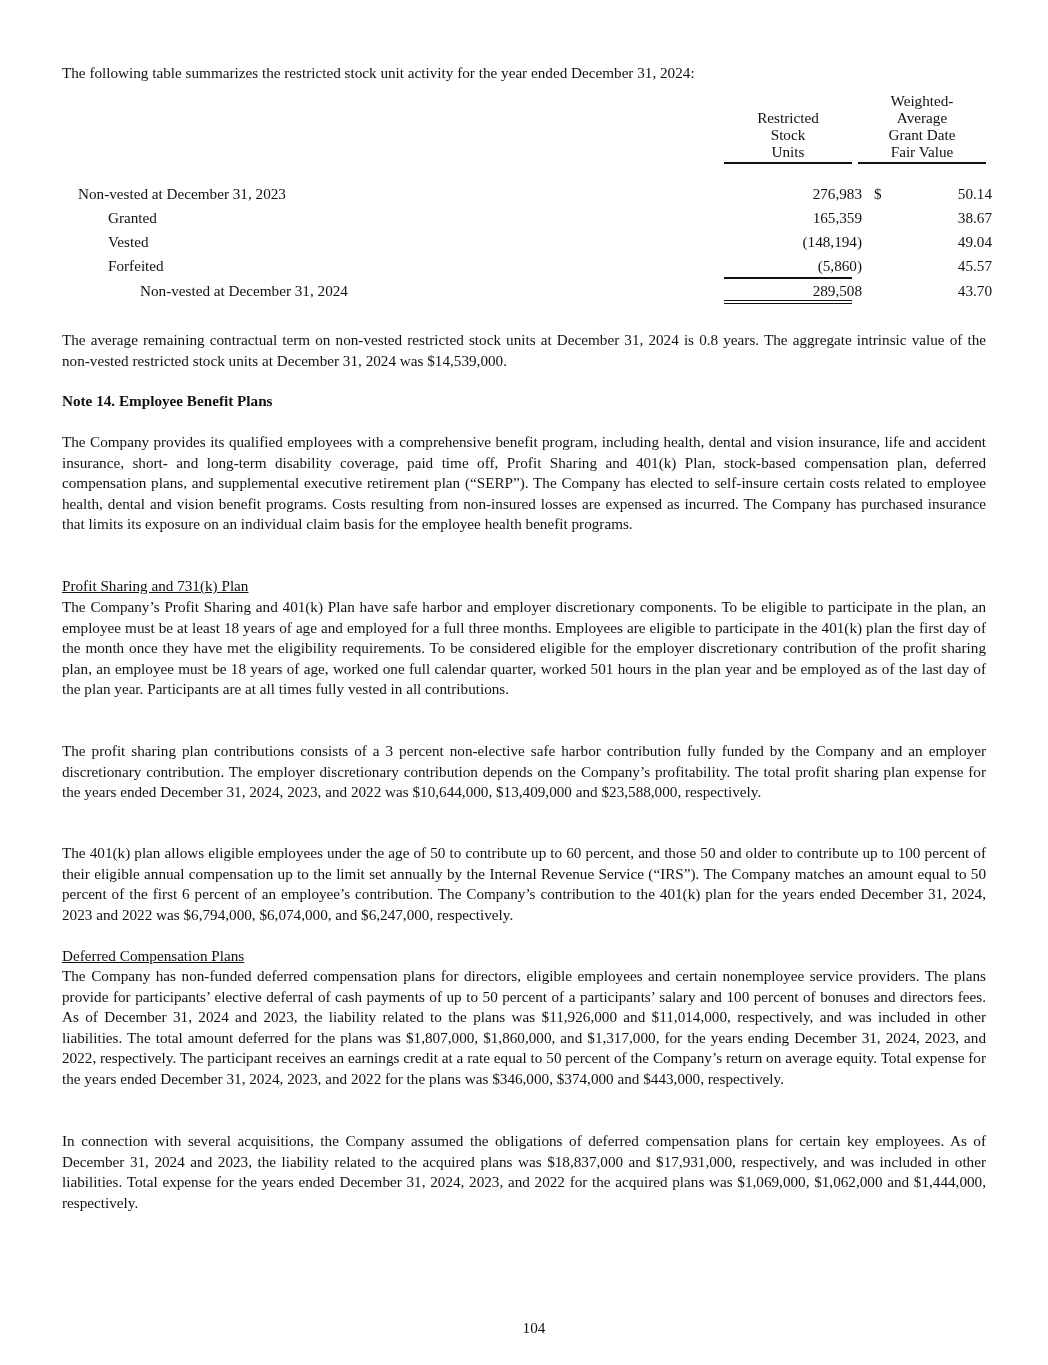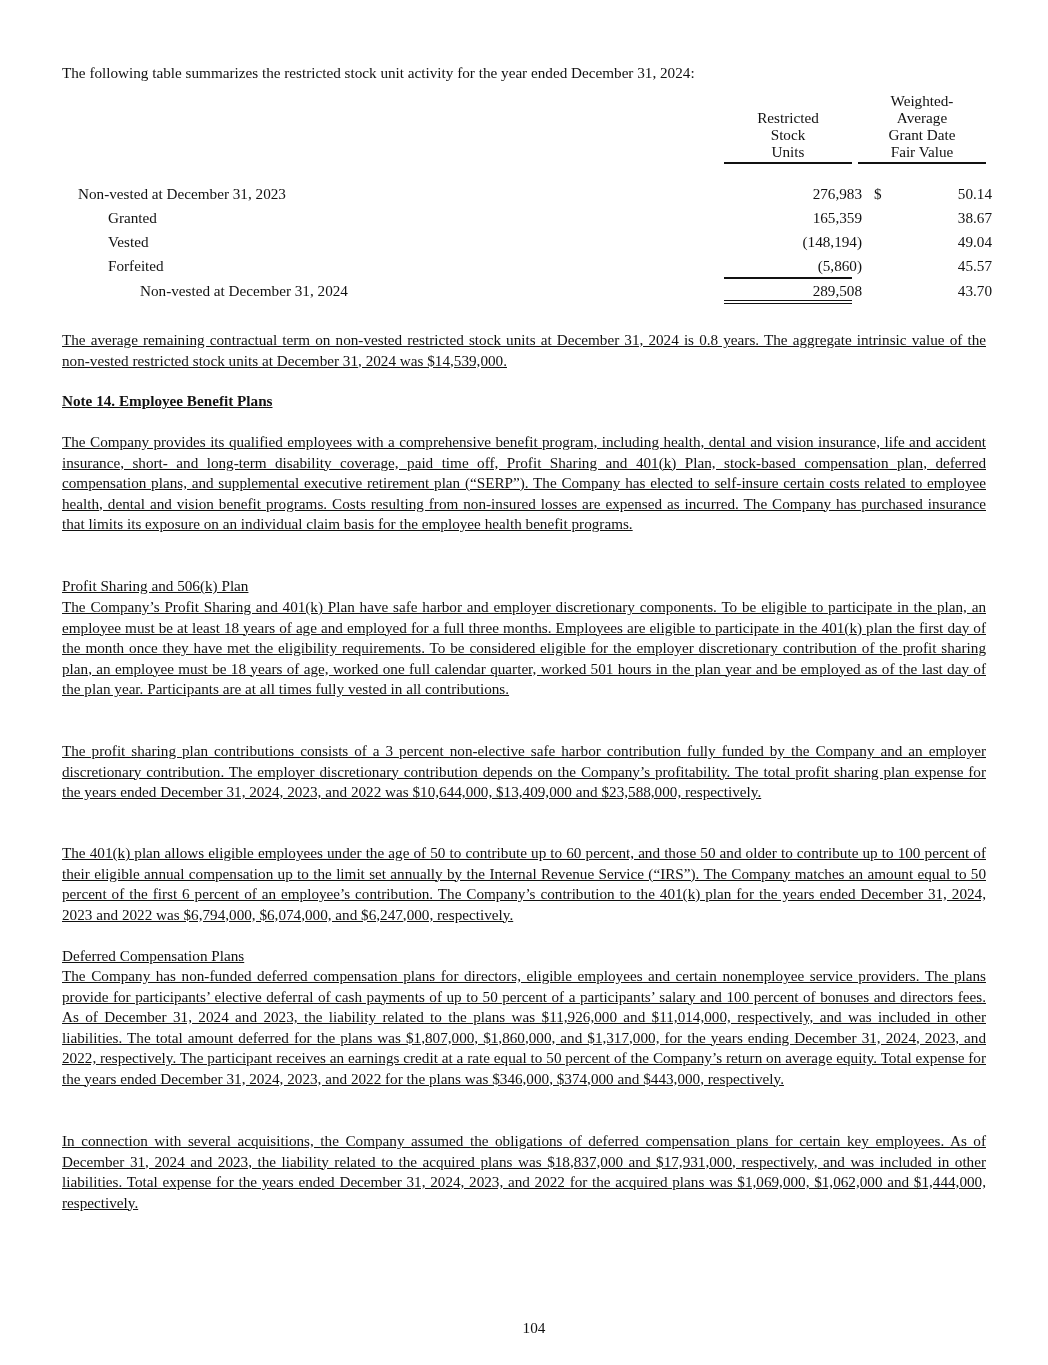--- a/index.html
+++ b/index.html
@@ -21,21 +21,21 @@
   .row { position: absolute; left: 12px; width: 924px; height: 22px; }
   .row .label { position: absolute; left: 4px; white-space: nowrap; }
   .row .label.ind1 { left: 34px; }
   .row .label.ind2 { left: 66px; }
   .row .units { position: absolute; right: 136px; white-space: nowrap; }
   .row .dollar { position: absolute; left: 800px; }
   .row .fv { position: absolute; right: 6px; text-align: right; }
   .single-line { position: absolute; left: 662px; width: 128px; height: 2px; background: #111; }
   .double-line { position: absolute; left: 662px; width: 128px; height: 4px; border-top: 1.5px solid #111; border-bottom: 1.5px solid #111; box-sizing: border-box; }
 
-  .para { position: absolute; left: 0; width: 924px; text-decoration: underline; }
+  .para { position: absolute; left: 0; width: 924px; }
   .note-title { font-weight: bold; }
   .sub-title { text-decoration: underline; }
   .page-num { position: absolute; top: 1318px; left: 10px; width: 924px; text-align: center; }
 </style>
 </head>
 <body>
 
 <div class="page">
 
   <p class="intro">The following table summarizes the restricted stock unit activity for the year ended December 31, 2024:</p>
@@ -88,21 +88,21 @@
     </div>
     <div class="double-line" style="top:208px;"></div>
   </div>
 
   <p class="para" style="top:330px;">The average remaining contractual term on non-vested restricted stock units at December 31, 2024 is 0.8 years.  The aggregate intrinsic value of the non-vested restricted stock units at December 31, 2024 was $14,539,000.</p>
 
   <p class="para note-title" style="top:391px;">Note 14.  Employee Benefit Plans</p>
 
   <p class="para" style="top:432px;">The Company provides its qualified employees with a comprehensive benefit program, including health, dental and vision insurance, life and accident insurance, short- and long-term disability coverage, paid time off, Profit Sharing and 401(k) Plan, stock-based compensation plan, deferred compensation plans, and supplemental executive retirement plan (“SERP”).  The Company has elected to self-insure certain costs related to employee health, dental and vision benefit programs.  Costs resulting from non-insured losses are expensed as incurred.  The Company has purchased insurance that limits its exposure on an individual claim basis for the employee health benefit programs.</p>
 
-  <p class="para sub-title" style="top:576px; width:auto;">Profit Sharing and 506(k) Plan</p>
+  <p class="para sub-title" style="top:576px; width:auto;">Profit Sharing and 731(k) Plan</p>
   <p class="para" style="top:597px;">The Company’s Profit Sharing and 401(k) Plan have safe harbor and employer discretionary components.  To be eligible to participate in the plan, an employee must be at least 18 years of age and employed for a full three months.  Employees are eligible to participate in the 401(k) plan the first day of the month once they have met the eligibility requirements.  To be considered eligible for the employer discretionary contribution of the profit sharing plan, an employee must be 18 years of age, worked one full calendar quarter, worked 501 hours in the plan year and be employed as of the last day of the plan year.  Participants are at all times fully vested in all contributions.</p>
 
   <p class="para" style="top:741px;">The profit sharing plan contributions consists of a 3 percent non-elective safe harbor contribution fully funded by the Company and an employer discretionary contribution.  The employer discretionary contribution depends on the Company’s profitability.  The total profit sharing plan expense for the years ended December 31, 2024, 2023, and 2022 was $10,644,000, $13,409,000 and $23,588,000, respectively.</p>
 
   <p class="para" style="top:843px;">The 401(k) plan allows eligible employees under the age of 50 to contribute up to 60 percent, and those 50 and older to contribute up to 100 percent of their eligible annual compensation up to the limit set annually by the Internal Revenue Service (“IRS”).  The Company matches an amount equal to 50 percent of the first 6 percent of an employee’s contribution.  The Company’s contribution to the 401(k) plan for the years ended December 31, 2024, 2023 and 2022 was $6,794,000, $6,074,000, and $6,247,000, respectively.</p>
 
   <p class="para sub-title" style="top:946px; width:auto;">Deferred Compensation Plans</p>
   <p class="para" style="top:966px;">The Company has non-funded deferred compensation plans for directors, eligible employees and certain nonemployee service providers.  The plans provide for participants’ elective deferral of cash payments of up to 50 percent of a participants’ salary and 100 percent of bonuses and directors fees.  As of December 31, 2024 and 2023, the liability related to the plans was $11,926,000 and $11,014,000, respectively, and was included in other liabilities.  The total amount deferred for the plans was $1,807,000, $1,860,000, and $1,317,000, for the years ending December 31, 2024, 2023, and 2022, respectively.  The participant receives an earnings credit at a rate equal to 50 percent of the Company’s return on average equity.  Total expense for the years ended December 31, 2024, 2023, and 2022 for the plans was $346,000, $374,000 and $443,000, respectively.</p>
 
   <p class="para" style="top:1131px;">In connection with several acquisitions, the Company assumed the obligations of deferred compensation plans for certain key employees.  As of December 31, 2024 and 2023, the liability related to the acquired plans was $18,837,000 and $17,931,000, respectively, and was included in other liabilities.  Total expense for the years ended December 31, 2024, 2023, and 2022 for the acquired plans was $1,069,000, $1,062,000 and $1,444,000, respectively.</p>

